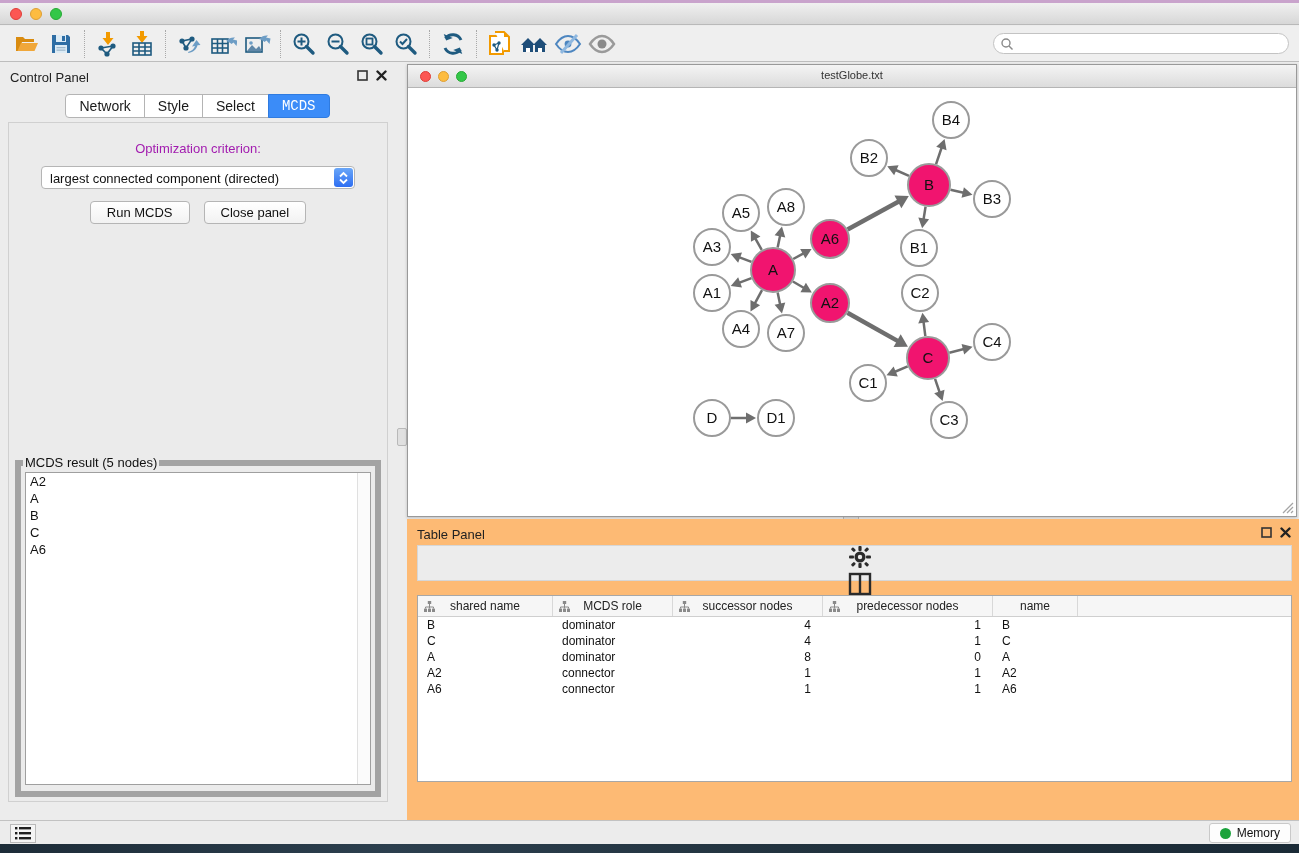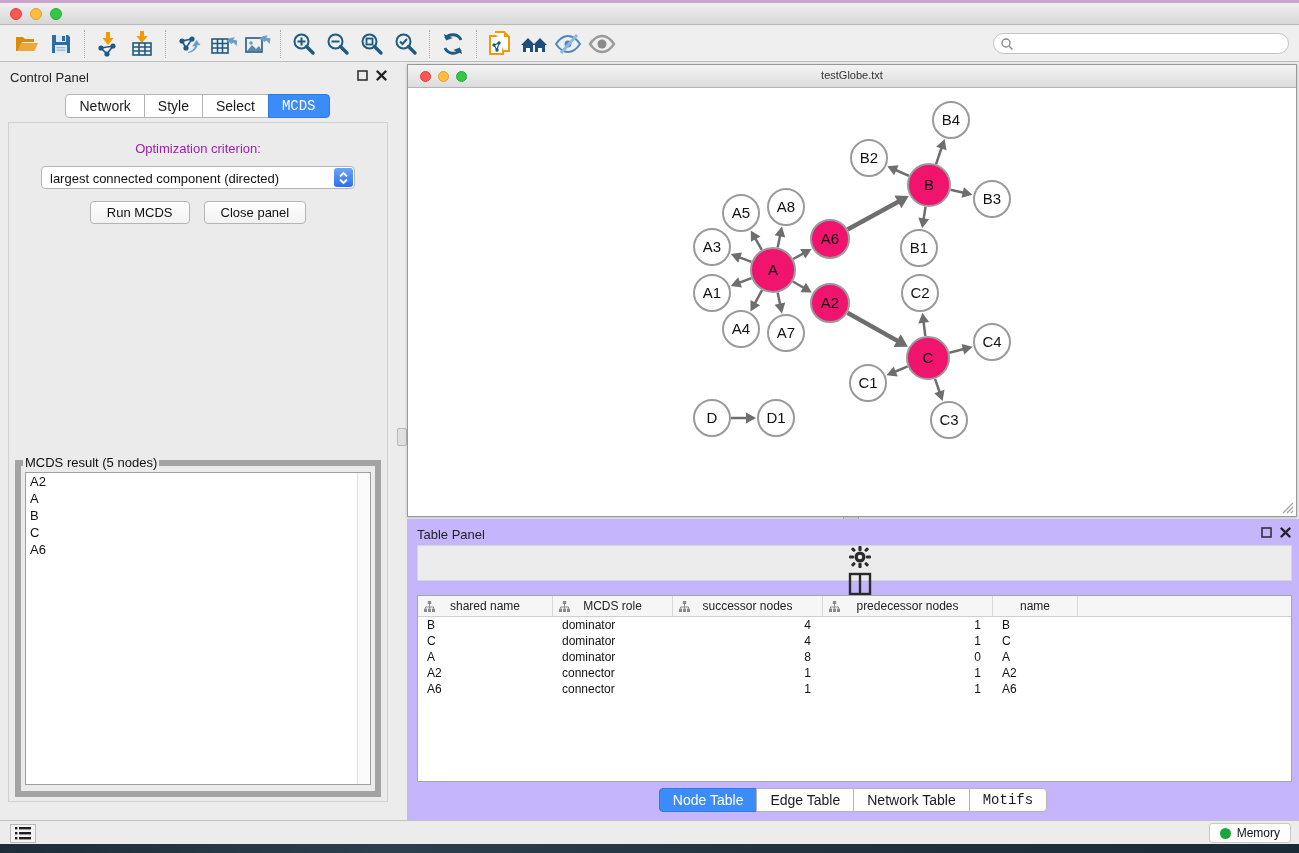--- a/index.html
+++ b/index.html
@@ -75,21 +75,21 @@
     border-bottom:1px solid #b5b5b5; }
   .net-titlebar .title { position:absolute; width:100%; text-align:center; top:4px; font-size:11px; color:#333; }
   .ntl { position:absolute; width:11px; height:11px; border-radius:50%; top:6px; }
   .ntl.red { background:#fc5753; border:1px solid #df3e38; left:12px; }
   .ntl.yellow { background:#fdbc40; border:1px solid #de9f34; left:30px; }
   .ntl.green { background:#33c748; border:1px solid #27aa35; left:48px; }
   .net-canvas { position:absolute; top:24px; left:1px; right:1px; bottom:1px; background:#fff; }
   .resize-grip { position:absolute; right:1px; bottom:1px; }
 
   
-  .table-panel { position:absolute; left:407px; top:519px; width:892px; height:301px; background:#c4b5fd; }
+  .table-panel { position:absolute; left:407px; top:519px; width:892px; height:301px; background:#fdba74; }
   .tp-toolbar { position:absolute; top:26px; left:10px; right:7px; height:36px;
     background:#ececec; border:1px solid #d6d6d6; display:flex; align-items:center; padding-left:10px; gap:4px;flex-direction:column; }
   .tp-btn { width:34px; height:34px; display:flex; align-items:center; justify-content:center; cursor:pointer; }
   .tp-btn.disabled { cursor:default; }
   .fx-label { font-family:"Liberation Serif", serif; font-style:italic; font-size:19px; color:#b3b3b3; }
   .tp-table { position:absolute; top:76px; left:10px; right:7px; bottom:38px;
     background:#fff; border:1px solid #a7a7a7; overflow:hidden; }
   .t-header { display:flex; height:21px; background:#f6f6f6; border-bottom:1px solid #cfcfcf; }
   .t-hcell { position:relative; border-right:1px solid #d8d8d8; font-size:12px; color:#222;
     display:flex; align-items:center; justify-content:center; cursor:pointer; }
@@ -583,26 +583,20 @@
         </div>
         <div class="t-row">
           <div class="t-cell al" style="width: 135px;">A6</div>
           <div class="t-cell al" style="width: 120px;">connector</div>
           <div class="t-cell ar" style="width: 150px;">1</div>
           <div class="t-cell ar" style="width: 170px;">1</div>
           <div class="t-cell al" style="width: 85px;">A6</div>
         </div>
       </div>
   </div>
-  <div class="tp-tabs">
-      <div class="seg-tab active">Node Table</div>
-      <div class="seg-tab">Edge Table</div>
-      <div class="seg-tab">Network Table</div>
-      <div class="seg-tab">Motifs</div>
-    </div>
 </div>
 
 <div class="status-bar">
   <div class="list-btn">
     <svg width="16" height="13" viewBox="0 0 16 13">
         <g fill="#1f1f1f">
           <rect x="0" y="0" width="2.4" height="2.4"></rect>
           <rect x="4" y="0" width="12" height="2.4"></rect>
           <rect x="0" y="5" width="2.4" height="2.4"></rect>
           <rect x="4" y="5" width="12" height="2.4"></rect>

